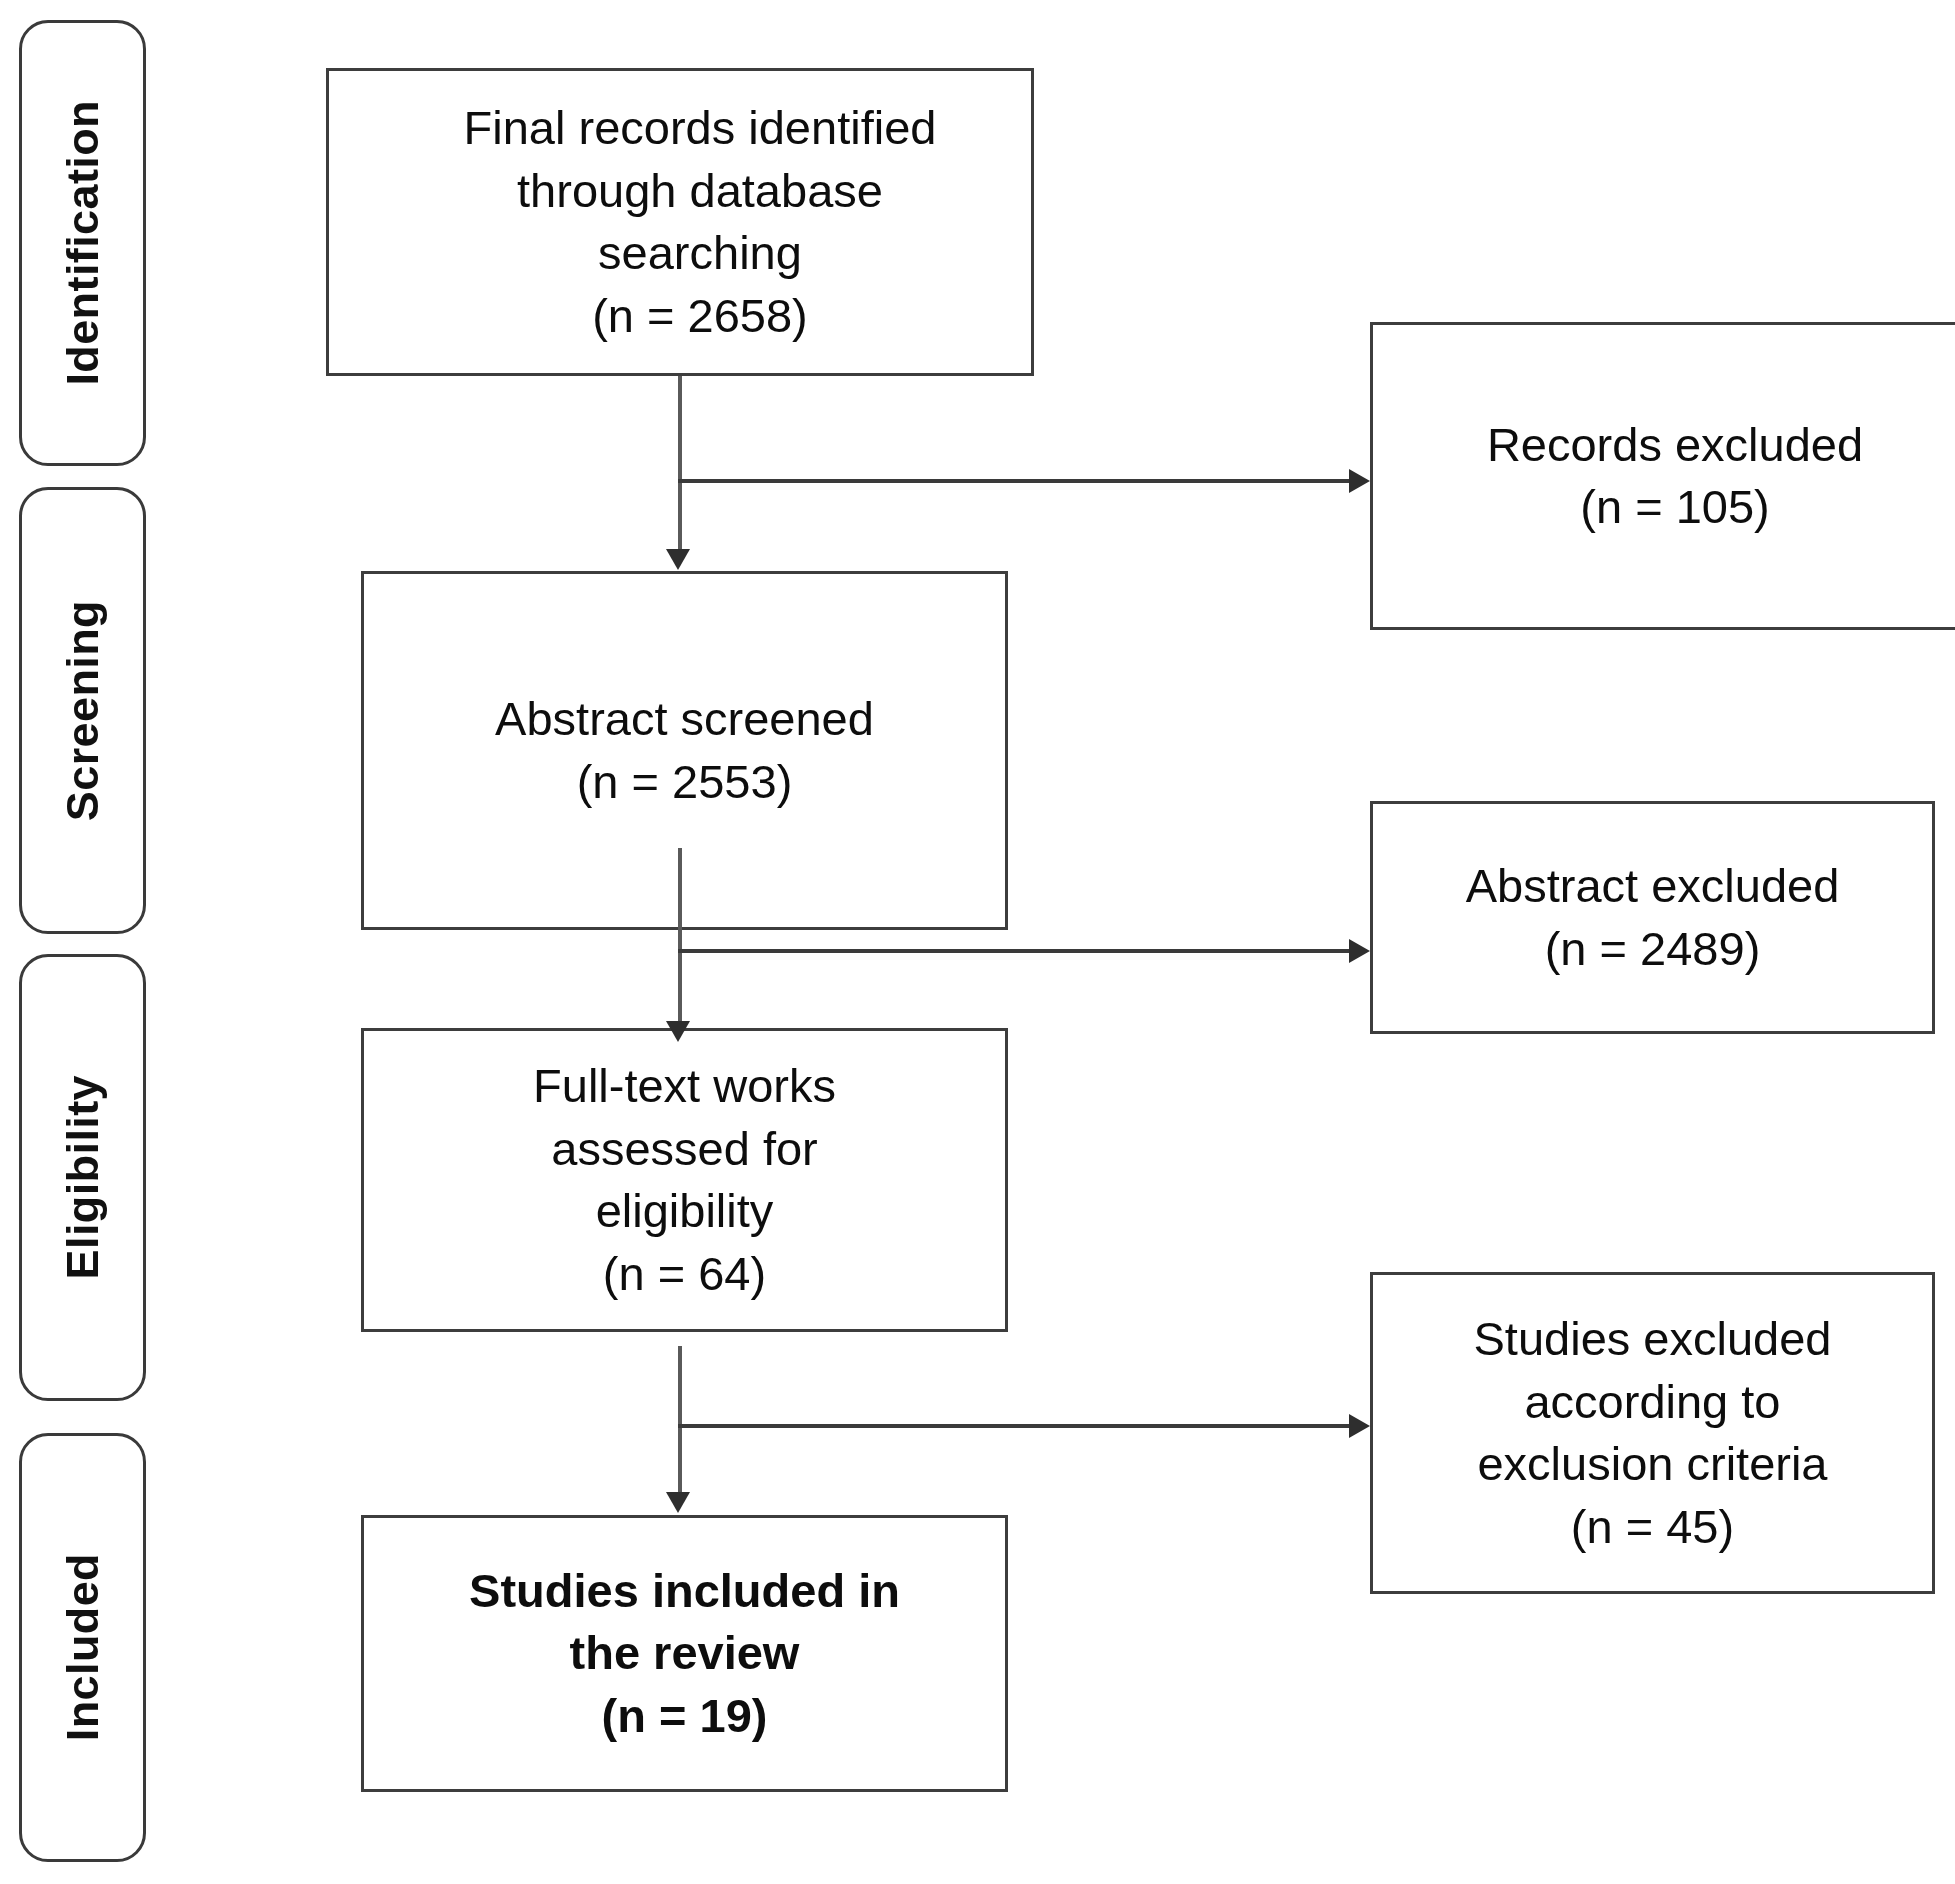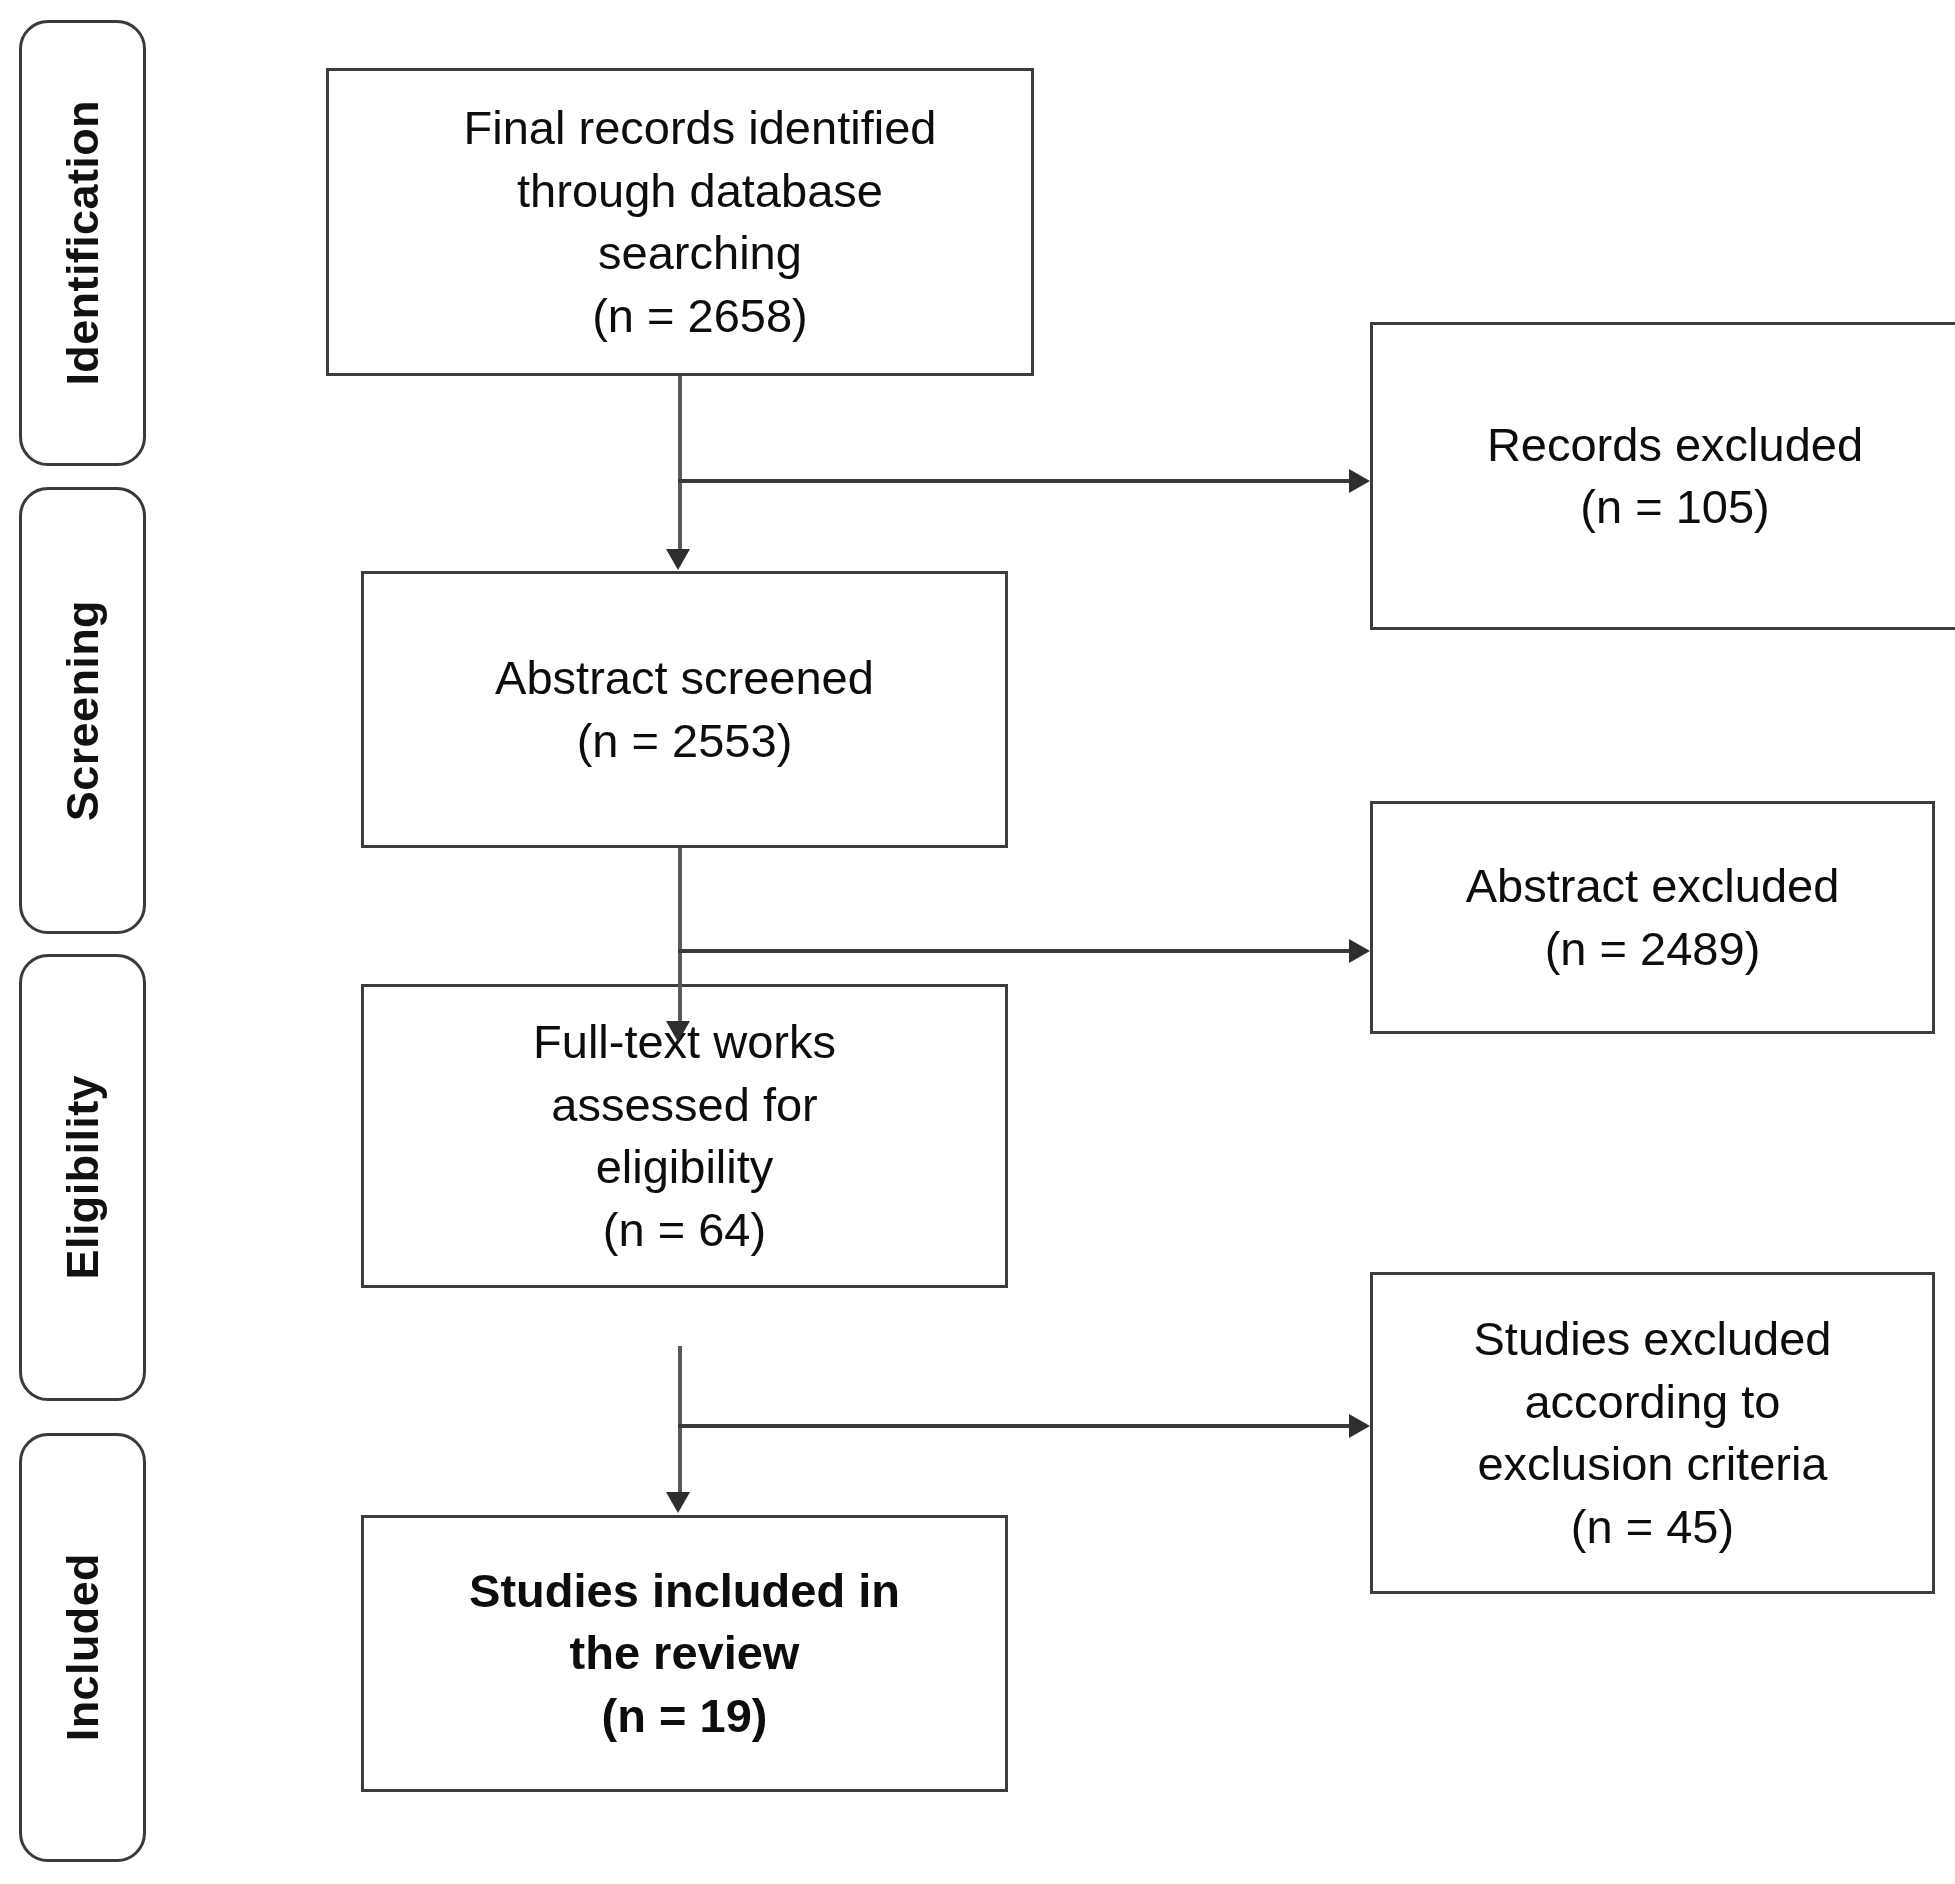--- a/index.html
+++ b/index.html
@@ -109,26 +109,26 @@
     <span class="stage-label">Included</span>
   </div>
 
   <div class="flow-box" style="left:326px; top:68px; width:708px; height:308px;padding-left:40px;">
     <span class="box-text">Final records identified
 through database
 searching
 (n = 2658)</span>
   </div>
 
-  <div class="flow-box" style="left:361px; top:571px; width:647px; height:277px;text-align:center;">
+  <div class="flow-box" style="left:361px; top:571px; width:647px; height:359px;text-align:center;">
     <span class="box-text">Abstract screened
 (n = 2553)</span>
   </div>
 
-  <div class="flow-box" style="left:361px; top:984px; width:647px; height:304px;">
+  <div class="flow-box" style="left:361px; top:1028px; width:647px; height:304px;">
     <span class="box-text">Full-text works
 assessed for
 eligibility
 (n = 64)</span>
   </div>
 
   <div class="flow-box" style="left:361px; top:1515px; width:647px; height:277px;font-weight:bold;">
     <span class="box-text">Studies included in
 the review
 (n = 19)</span>

